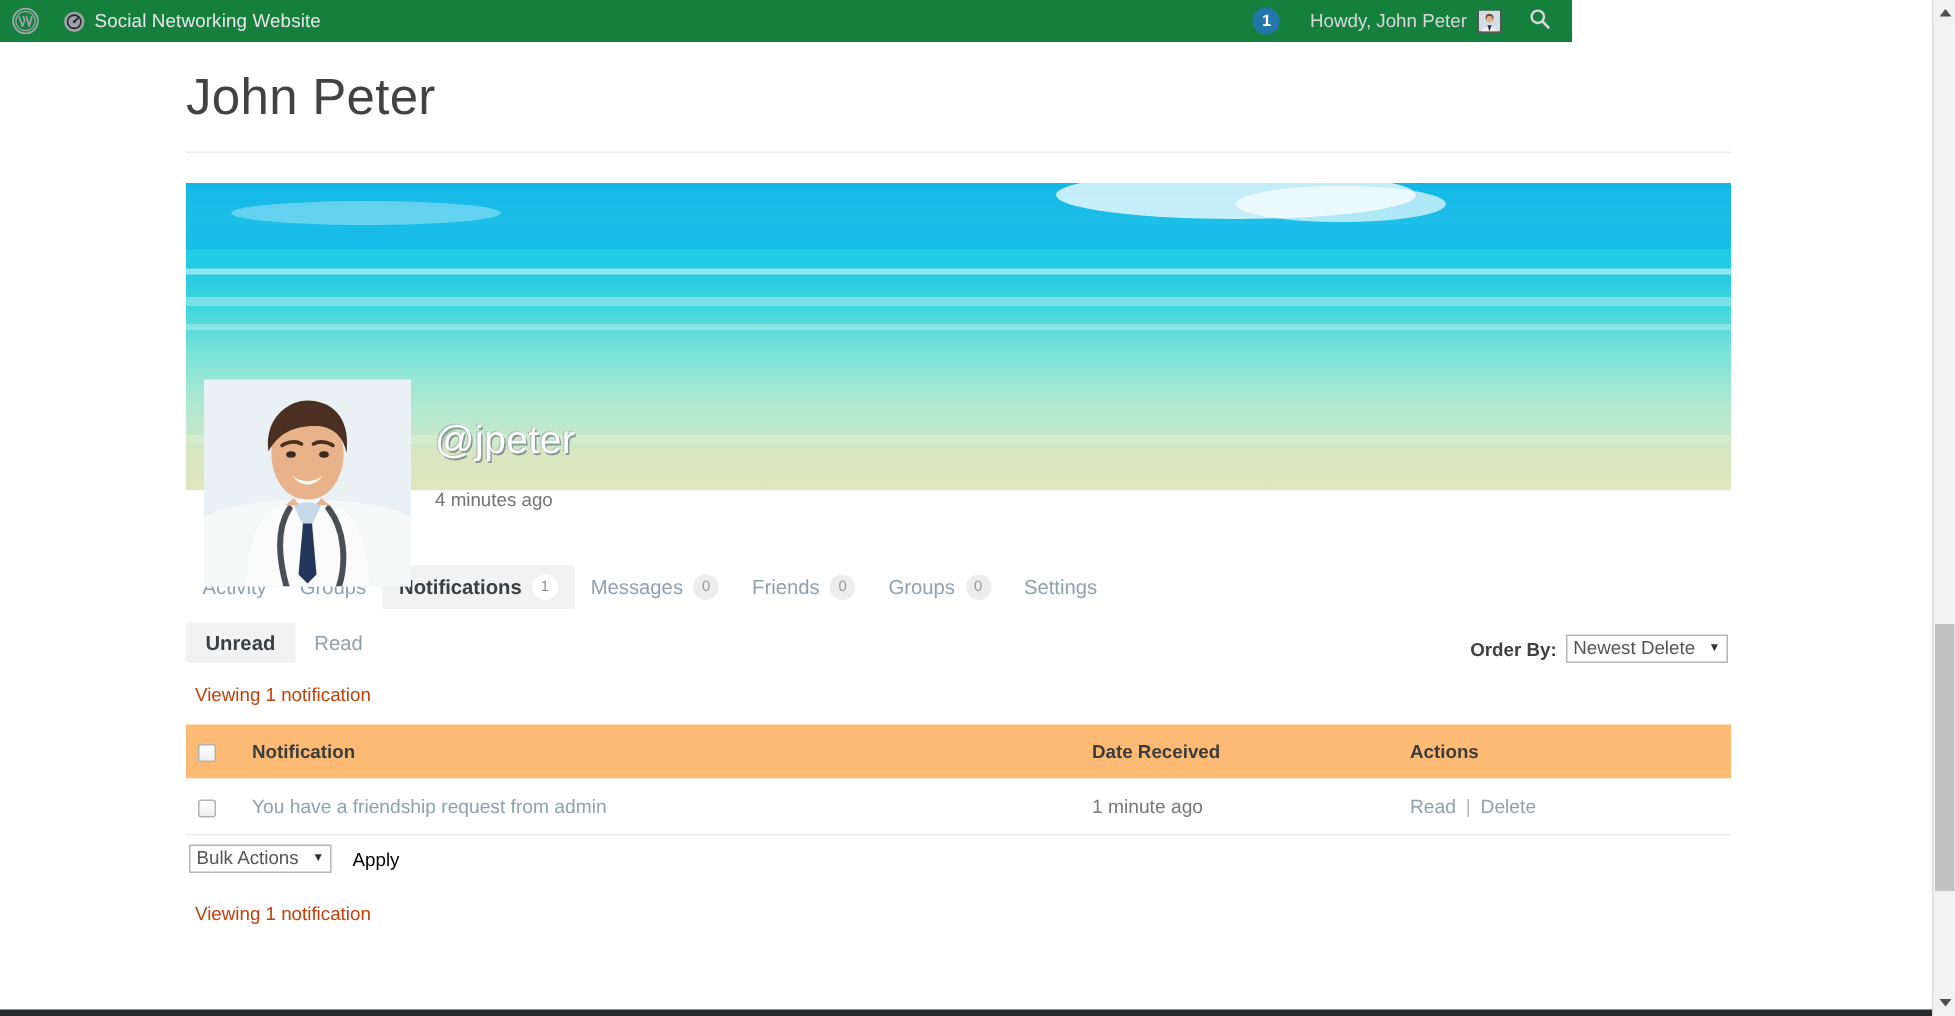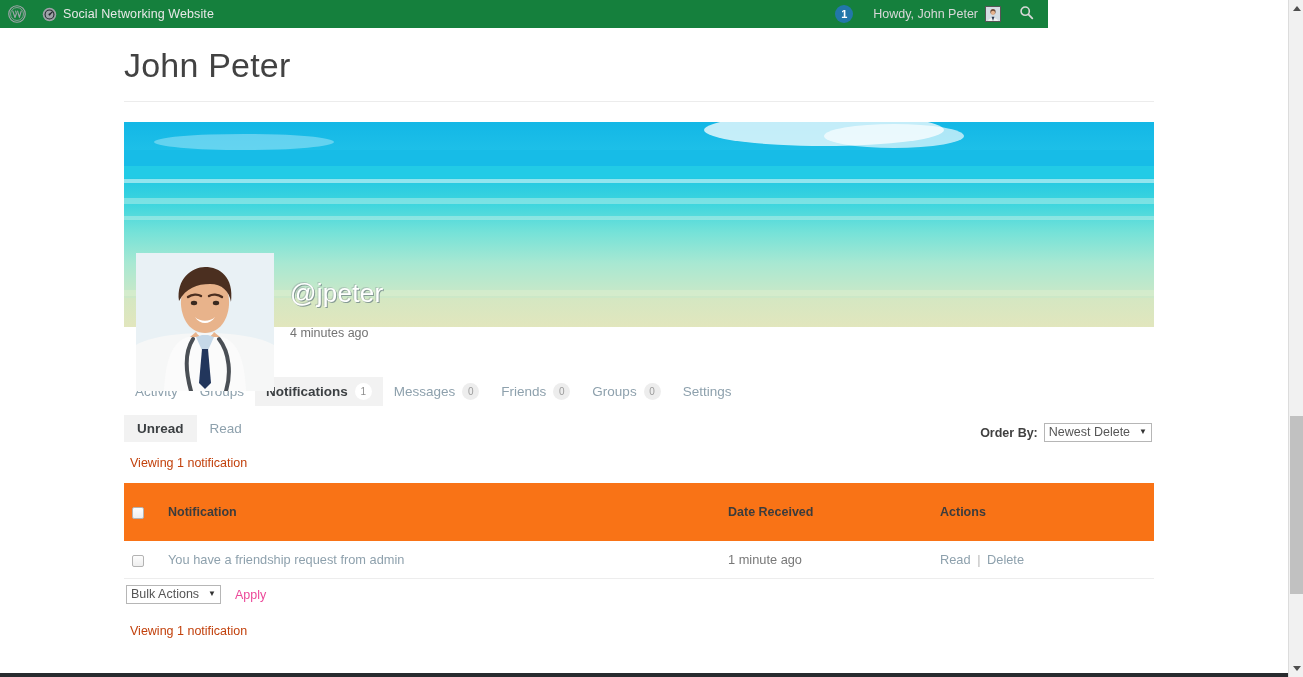--- a/index.html
+++ b/index.html
@@ -204,25 +204,25 @@
     padding: 14px 2px 13px 6px;
   }
 
   
   table#notifications-table {
     width: 1030px;
     border-collapse: collapse;
     font-size: 13px;
   }
   #notifications-table thead th {
-    background: #f97316;
+    background: #fdba74;
     color: #3c3c3c;
     font-weight: bold;
     text-align: left;
-    padding: 22px 6px;
+    padding: 11px 6px;
     font-size: 12.5px;
     border: 0;
   }
   #notifications-table tbody td {
     background: #ffffff;
     padding: 11px 6px;
     border-bottom: 1px solid #ededed;
     color: #787878;
     font-size: 12.8px;
     vertical-align: middle;
@@ -243,21 +243,21 @@
     display: inline-block; vertical-align: middle;
   }
 
   
   #bulk-row {
     display: flex; align-items: center; gap: 10px;
     padding: 6px 0 0 2px;
   }
   .apply-btn {
     background: transparent; border: 0;
-    color: #ec4899;
+    color: #000000;
     font-size: 12.5px;
     font-family: "Liberation Sans", sans-serif;
     padding: 2px 4px;
   }
 
   
   #site-footer {
     position: absolute; left: 0; top: 645px;
     width: 1288px; height: 32px;
     background: #282b2e;

